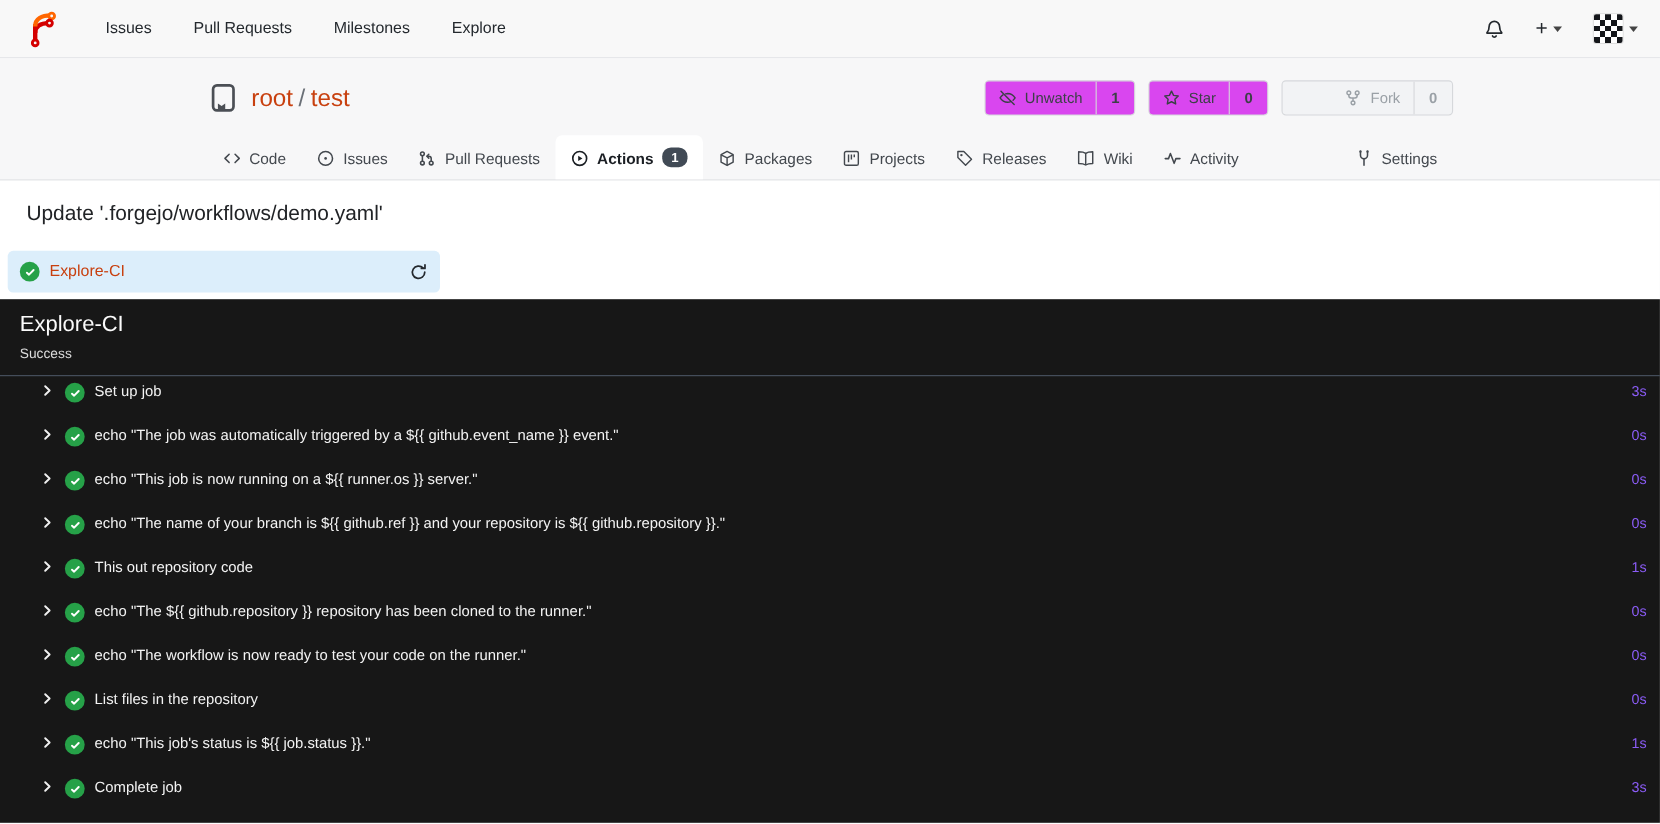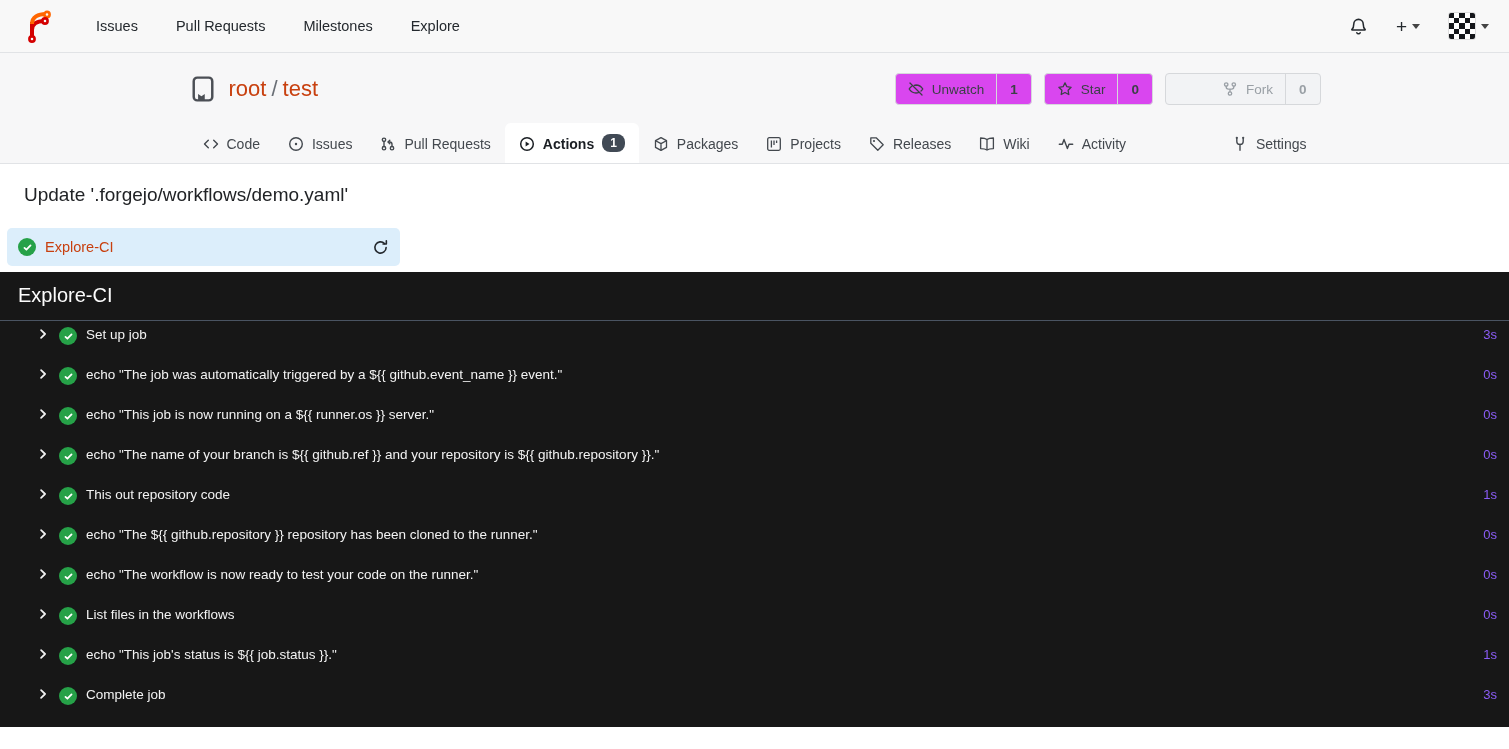--- a/index.html
+++ b/index.html
@@ -266,20 +266,21 @@
           <path d="M13.3 8a5.3 5.3 0 1 1-1.5-3.7"></path>
           <path d="M13.5 1.6v3.1h-3.1"></path>
         </svg>
       </span>
     </div>
   </aside>
 
   <section class="run-panel">
     <div class="run-header">
       <div class="run-title">Explore-CI</div>
+      <div class="run-status">Success</div>
     </div>
     <div class="steps">
 
         <div class="step-row">
           <svg class="chev" width="14" height="14" viewBox="0 0 16 16" fill="none" stroke="#f0f0f0" stroke-width="2" stroke-linecap="round" stroke-linejoin="round">
             <path d="M5.8 3.6 10.4 8l-4.6 4.4"></path>
           </svg>
           <span class="check-circle">
             <svg width="11" height="11" viewBox="0 0 16 16" fill="none" stroke="#fff" stroke-width="2.6" stroke-linecap="round" stroke-linejoin="round">
               <path d="M3.6 8.6 6.4 11.2 12.4 5"></path>
@@ -369,21 +370,21 @@
 
         <div class="step-row">
           <svg class="chev" width="14" height="14" viewBox="0 0 16 16" fill="none" stroke="#f0f0f0" stroke-width="2" stroke-linecap="round" stroke-linejoin="round">
             <path d="M5.8 3.6 10.4 8l-4.6 4.4"></path>
           </svg>
           <span class="check-circle">
             <svg width="11" height="11" viewBox="0 0 16 16" fill="none" stroke="#fff" stroke-width="2.6" stroke-linecap="round" stroke-linejoin="round">
               <path d="M3.6 8.6 6.4 11.2 12.4 5"></path>
             </svg>
           </span>
-          <span class="step-name">List files in the workflows</span>
+          <span class="step-name">List files in the repository</span>
           <span class="step-duration">0s</span>
         </div>
 
         <div class="step-row">
           <svg class="chev" width="14" height="14" viewBox="0 0 16 16" fill="none" stroke="#f0f0f0" stroke-width="2" stroke-linecap="round" stroke-linejoin="round">
             <path d="M5.8 3.6 10.4 8l-4.6 4.4"></path>
           </svg>
           <span class="check-circle">
             <svg width="11" height="11" viewBox="0 0 16 16" fill="none" stroke="#fff" stroke-width="2.6" stroke-linecap="round" stroke-linejoin="round">
               <path d="M3.6 8.6 6.4 11.2 12.4 5"></path>

